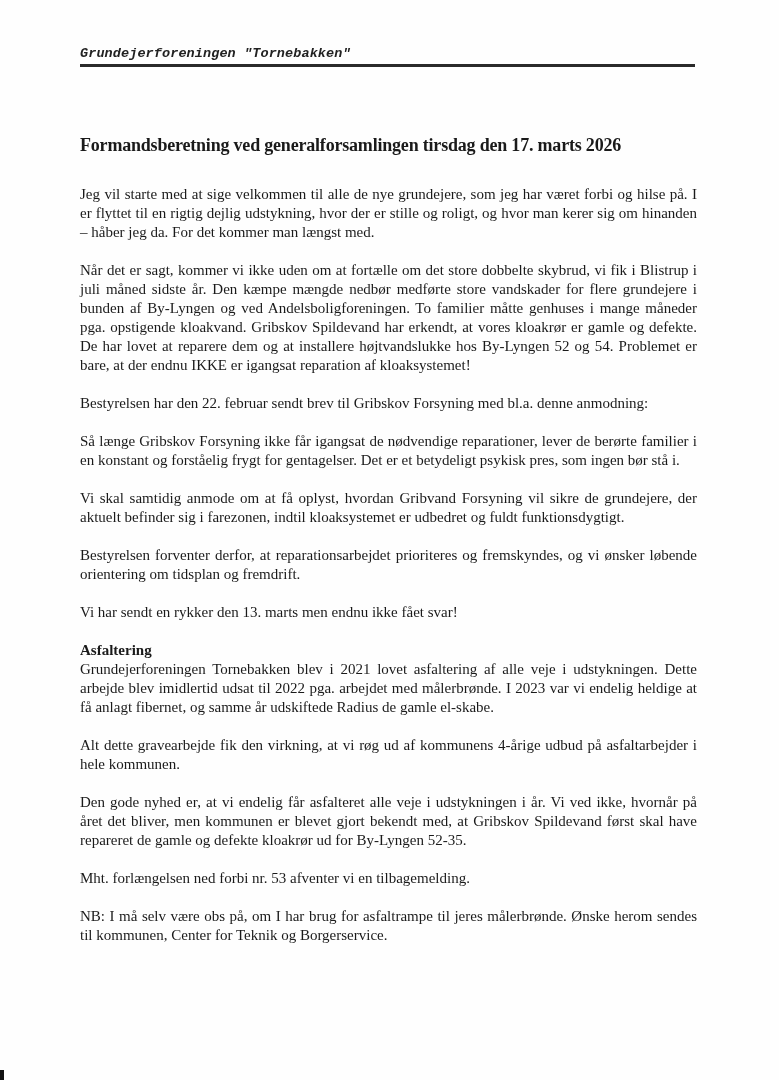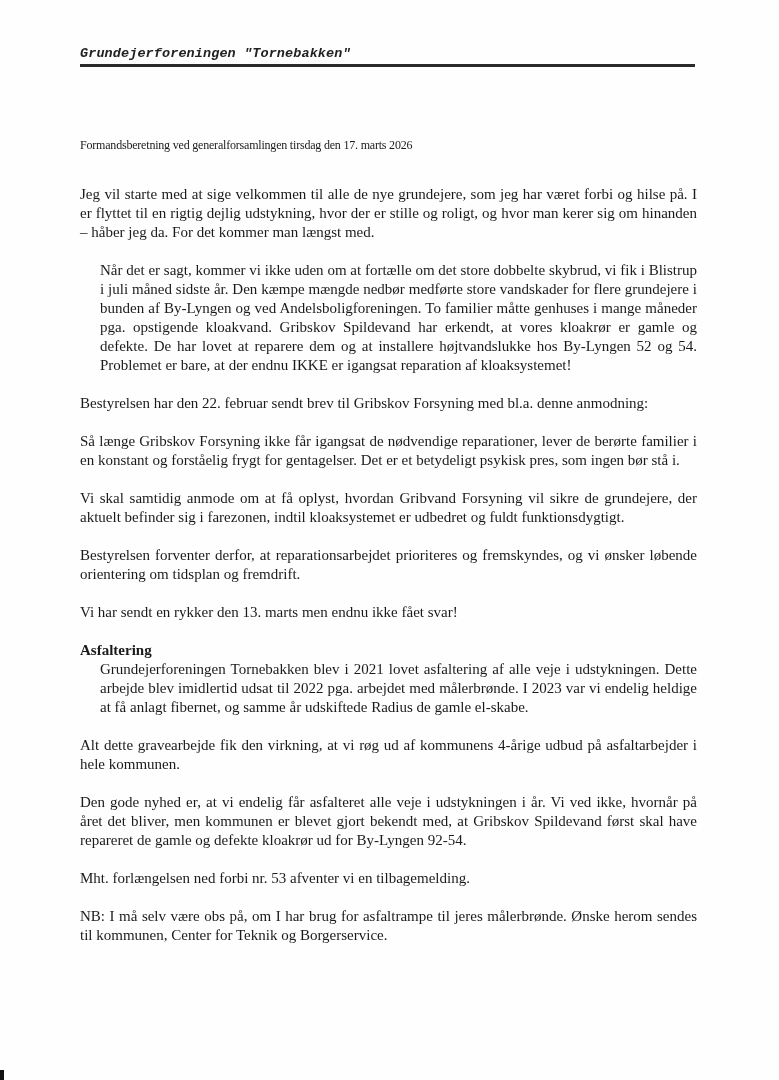--- a/index.html
+++ b/index.html
@@ -40,41 +40,40 @@
     }
     .content {
       position: absolute;
       left: 80px;
       top: 134px;
       width: 617px;
       font-size: 15px;
       line-height: 19px;
     }
     .doc-title {
-      font-weight: normal;
-      font-size: 12px;
+      font-weight: bold;
+      font-size: 18px;
       line-height: 22px;
       margin: 0 0 29px 0;
       letter-spacing: -0.2px;
     }
     .para {
       margin: 0 0 19px 0;
       text-align: justify;
       text-align-last: left;
     }
     .para.italic {
     }
     .section-heading {
       font-weight: bold;
       margin: 0;
       line-height: 19px;
     }
     .section-block .para:first-of-type {
       margin-top: 0;
-      margin-left: 20px;
     }
     .corner-mark {
       position: absolute;
       left: 0;
       top: 1070px;
       width: 4px;
       height: 10px;
       background: #111;
     }
   </style>
@@ -99,21 +98,21 @@
       <p class="para italic">Så længe Gribskov Forsyning ikke får igangsat de nødvendige reparationer, lever de berørte familier i en konstant og forståelig frygt for gentagelser. Det er et betydeligt psykisk pres, som ingen bør stå i.</p>
       <p class="para italic">Vi skal samtidig anmode om at få oplyst, hvordan Gribvand Forsyning vil sikre de grundejere, der aktuelt befinder sig i farezonen, indtil kloaksystemet er udbedret og fuldt funktionsdygtigt.</p>
       <p class="para italic">Bestyrelsen forventer derfor, at reparationsarbejdet prioriteres og fremskyndes, og vi ønsker løbende orientering om tidsplan og fremdrift.</p>
       <p class="para">Vi har sendt en rykker den 13. marts men endnu ikke fået svar!</p>
     </div>
 
     <div class="section-block">
       <div class="section-heading">Asfaltering</div>
       <p class="para">Grundejerforeningen Tornebakken blev i 2021 lovet asfaltering af alle veje i udstykningen. Dette arbejde blev imidlertid udsat til 2022 pga. arbejdet med målerbrønde. I 2023 var vi endelig heldige at få anlagt fibernet, og samme år udskiftede Radius de gamle el-skabe.</p>
       <p class="para">Alt dette gravearbejde fik den virkning, at vi røg ud af kommunens 4-årige udbud på asfaltarbejder i hele kommunen.</p>
-      <p class="para">Den gode nyhed er, at vi endelig får asfalteret alle veje i udstykningen i år. Vi ved ikke, hvornår på året det bliver, men kommunen er blevet gjort bekendt med, at Gribskov Spildevand først skal have repareret de gamle og defekte kloakrør ud for By-Lyngen 92-54.</p>
+      <p class="para">Den gode nyhed er, at vi endelig får asfalteret alle veje i udstykningen i år. Vi ved ikke, hvornår på året det bliver, men kommunen er blevet gjort bekendt med, at Gribskov Spildevand først skal have repareret de gamle og defekte kloakrør ud for By-Lyngen 52-35.</p>
       <p class="para">Mht. forlængelsen ned forbi nr. 53 afventer vi en tilbagemelding.</p>
       <p class="para">NB: I må selv være obs på, om I har brug for asfaltrampe til jeres målerbrønde. Ønske herom sendes til kommunen, Center for Teknik og Borgerservice.</p>
     </div>
 
   </div>
 
   <div class="corner-mark"></div>
 </div>
 
 </body></html>

